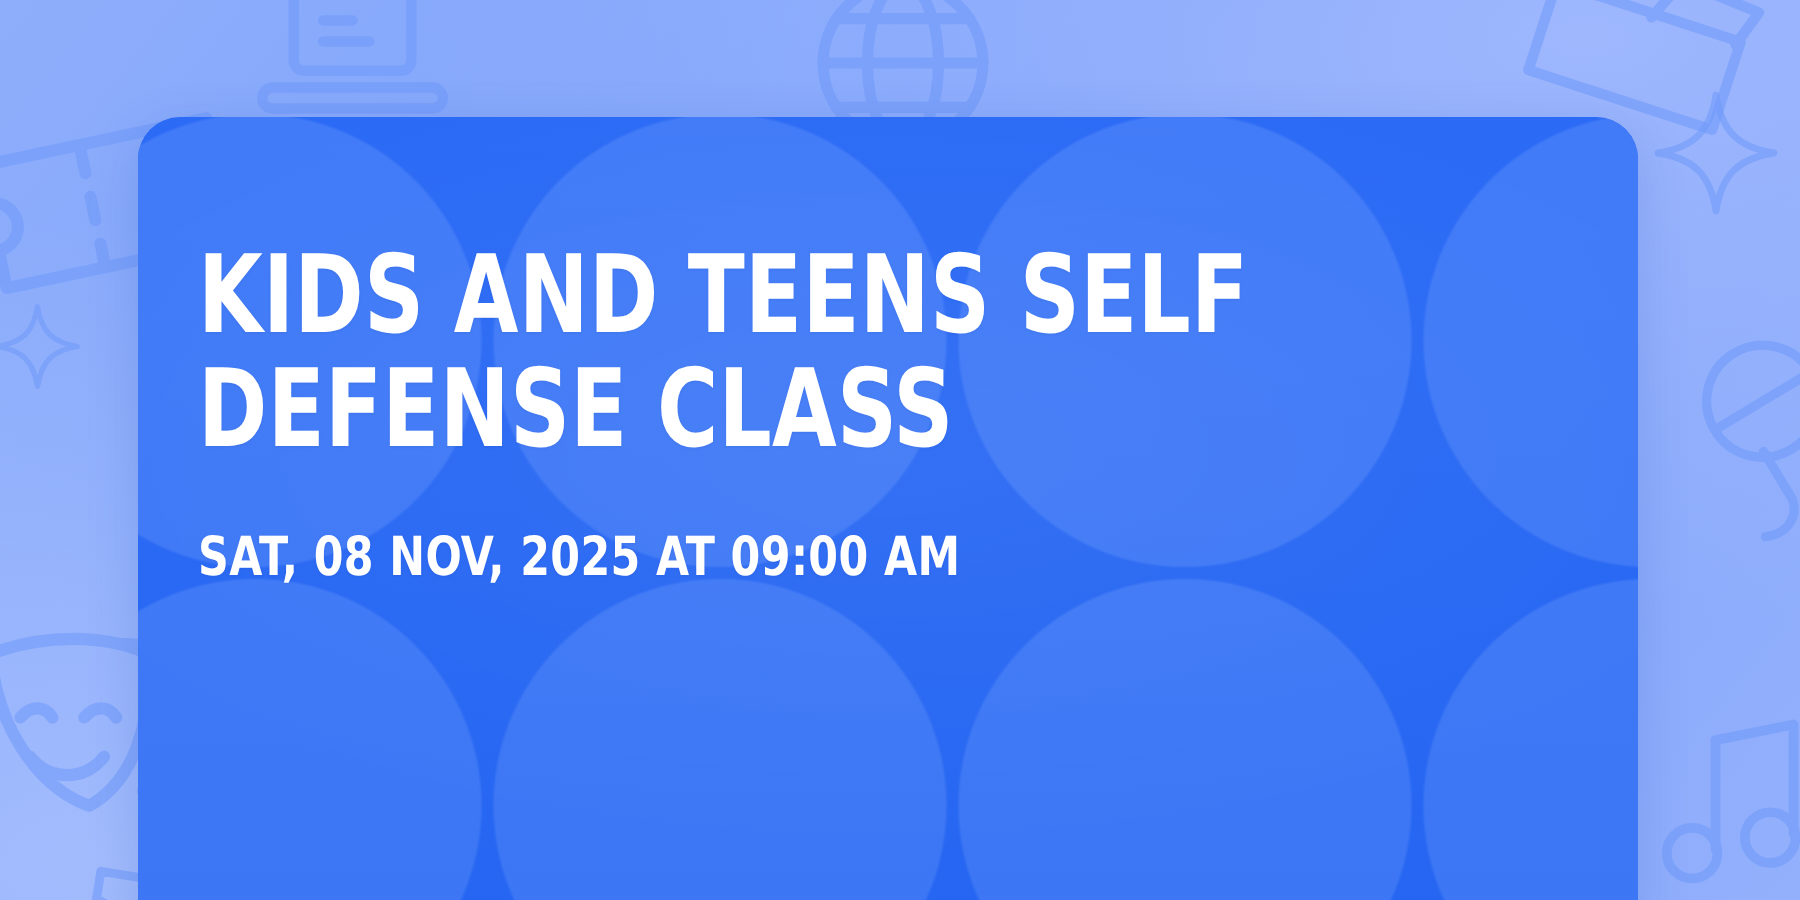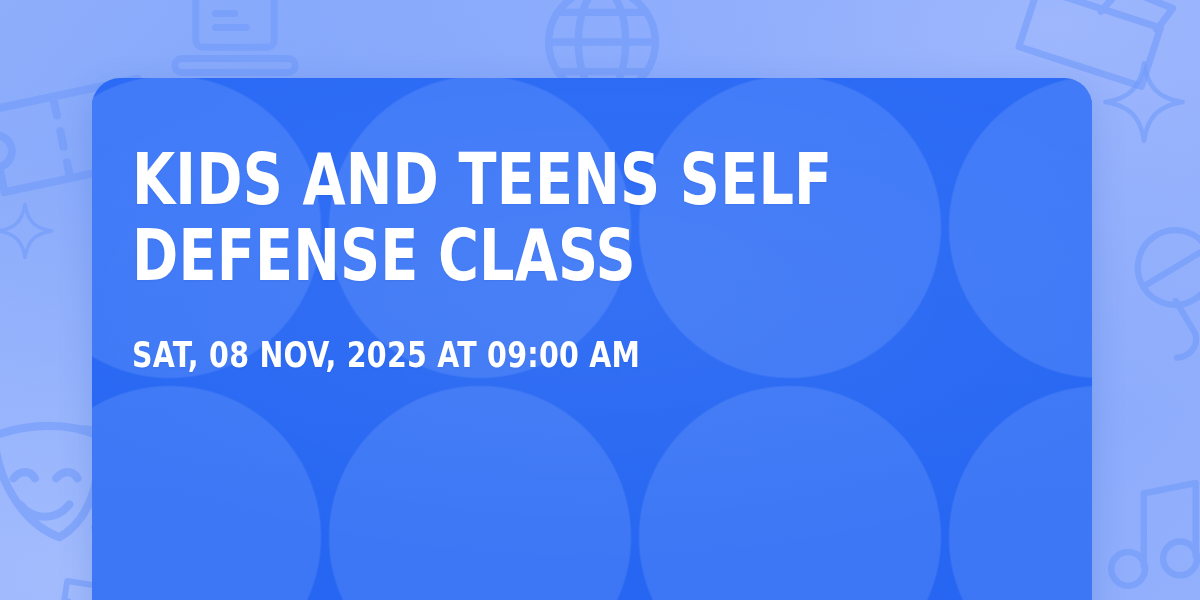--- a/index.html
+++ b/index.html
@@ -89,21 +89,21 @@
     inset: 0;
     background:
       radial-gradient(90% 70% at 50% 40%, rgba(255,255,255,.05) 0%, rgba(255,255,255,0) 70%),
       linear-gradient(180deg, rgba(255,255,255,.025) 0%, rgba(0,0,0,.015) 100%);
   }
 
   
   .card-content {
     position: absolute;
     left: 40px;
-    top: 64px;
+    top: 81px;
     right: 48px;
   }
 
   .event-title {
     font-family: "DejaVu Sans Condensed", "Liberation Sans Narrow",
                  "Liberation Sans", sans-serif;
     font-weight: 700;
     font-size: 72px;
     line-height: 1.05;
     letter-spacing: .2px;

